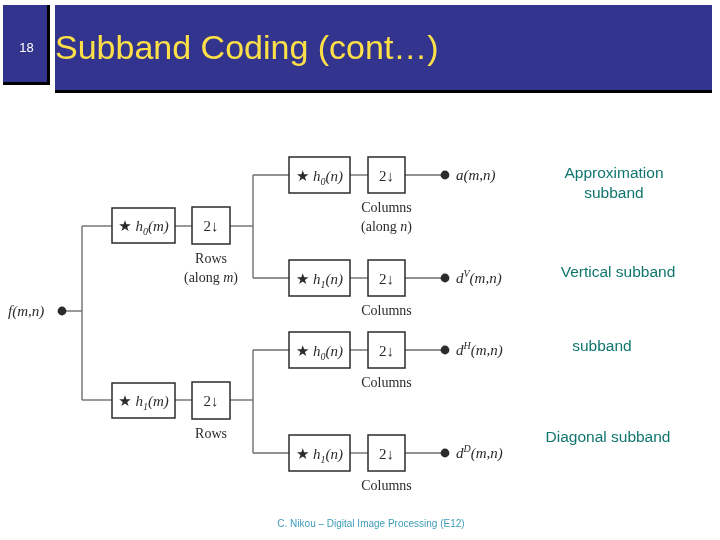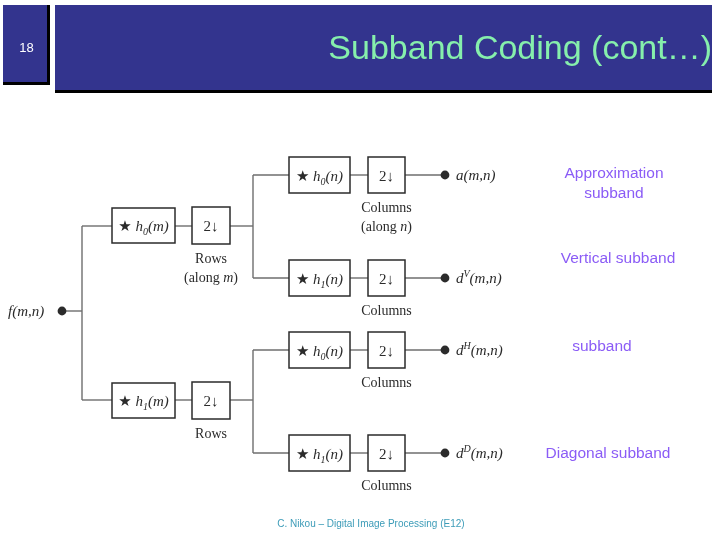--- a/index.html
+++ b/index.html
@@ -45,22 +45,22 @@
     text-align: center;
     color: #ffffff;
     font-size: 13px;
     font-family: "Liberation Sans", sans-serif;
   }
   #slide-title {
     position: absolute;
     left: 0;
     top: 23px;
     width: 657px;
-    text-align: right;
-    color: #86efac;
+    text-align: left;
+    color: #fde047;
     font-size: 34px;
     font-family: "Liberation Sans", sans-serif;
     letter-spacing: 0px;
     white-space: nowrap;
   }
 
   
   #diagram {
     position: absolute;
     left: 0;
@@ -99,30 +99,30 @@
   .sig-label {
     font-family: "Liberation Serif", serif;
     font-style: italic;
     font-size: 15px;
     fill: #2b2b2b;
   }
 
   
   .annot {
     position: absolute;
-    color: #8b5cf6;
+    color: #0f766e;
     font-family: "Liberation Sans", sans-serif;
     font-size: 15.5px;
     text-align: center;
     line-height: 1.28;
   }
   #annot-approximation { left: 528px; top: 163px; width: 172px; }
-  #annot-vertical      { left: 520px; top: 248px; width: 196px; }
+  #annot-vertical      { left: 520px; top: 262px; width: 196px; }
   #annot-horizontal    { left: 518px; top: 336px; width: 168px; }
-  #annot-diagonal      { left: 510px; top: 427px; width: 196px; margin-top: 16px; }
+  #annot-diagonal      { left: 510px; top: 427px; width: 196px; }
 
   
   #footer {
     position: absolute;
     left: 0;
     top: 518px;
     width: 720px;
     text-align: center;
     color: #3d9cb8;
     font-family: "Liberation Sans", sans-serif;

